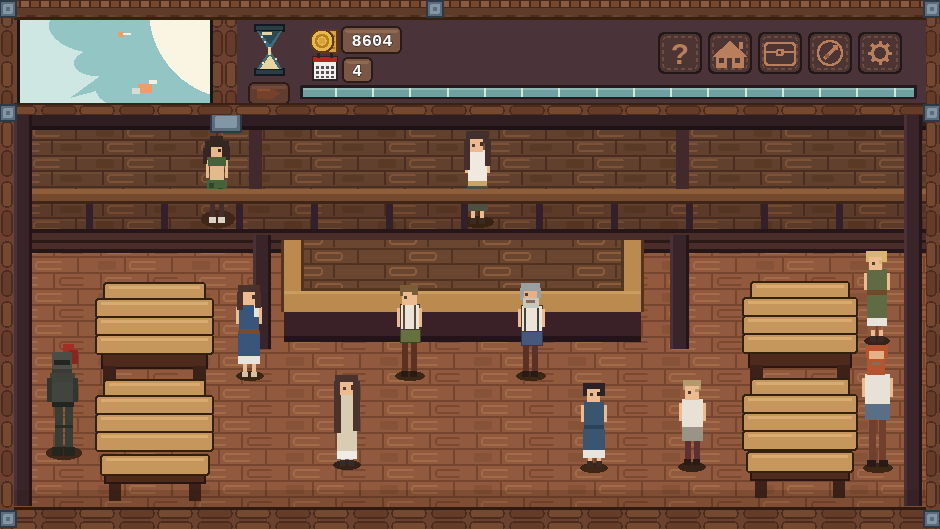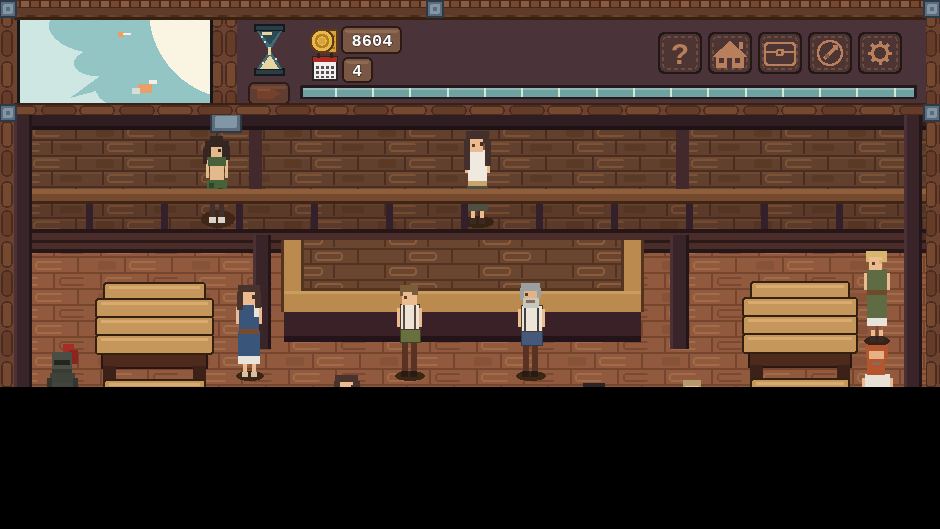--- a/index.html
+++ b/index.html
@@ -1,16 +1,16 @@
 <!DOCTYPE html>
 <html><head>
 <meta charset="utf-8">
 <style>
   html,body{margin:0;padding:0;background:#000;}
-  #stage{width:940px;height:387px;position:relative;overflow:hidden;font-family:"Liberation Sans",sans-serif;}
+  #stage{width:940px;height:529px;position:relative;overflow:hidden;font-family:"Liberation Sans",sans-serif;}
   svg{display:block;}
 </style>
 </head>
 <body>
 <div id="stage">
 <svg width="940" height="529" viewBox="0 0 940 529" shape-rendering="crispEdges">
 <defs>
   <pattern id="floorBrick" width="94" height="32" patternUnits="userSpaceOnUse">
     <rect width="94" height="32" fill="#91593e"></rect>
     <rect y="0" width="94" height="2" fill="#75452e"></rect>

